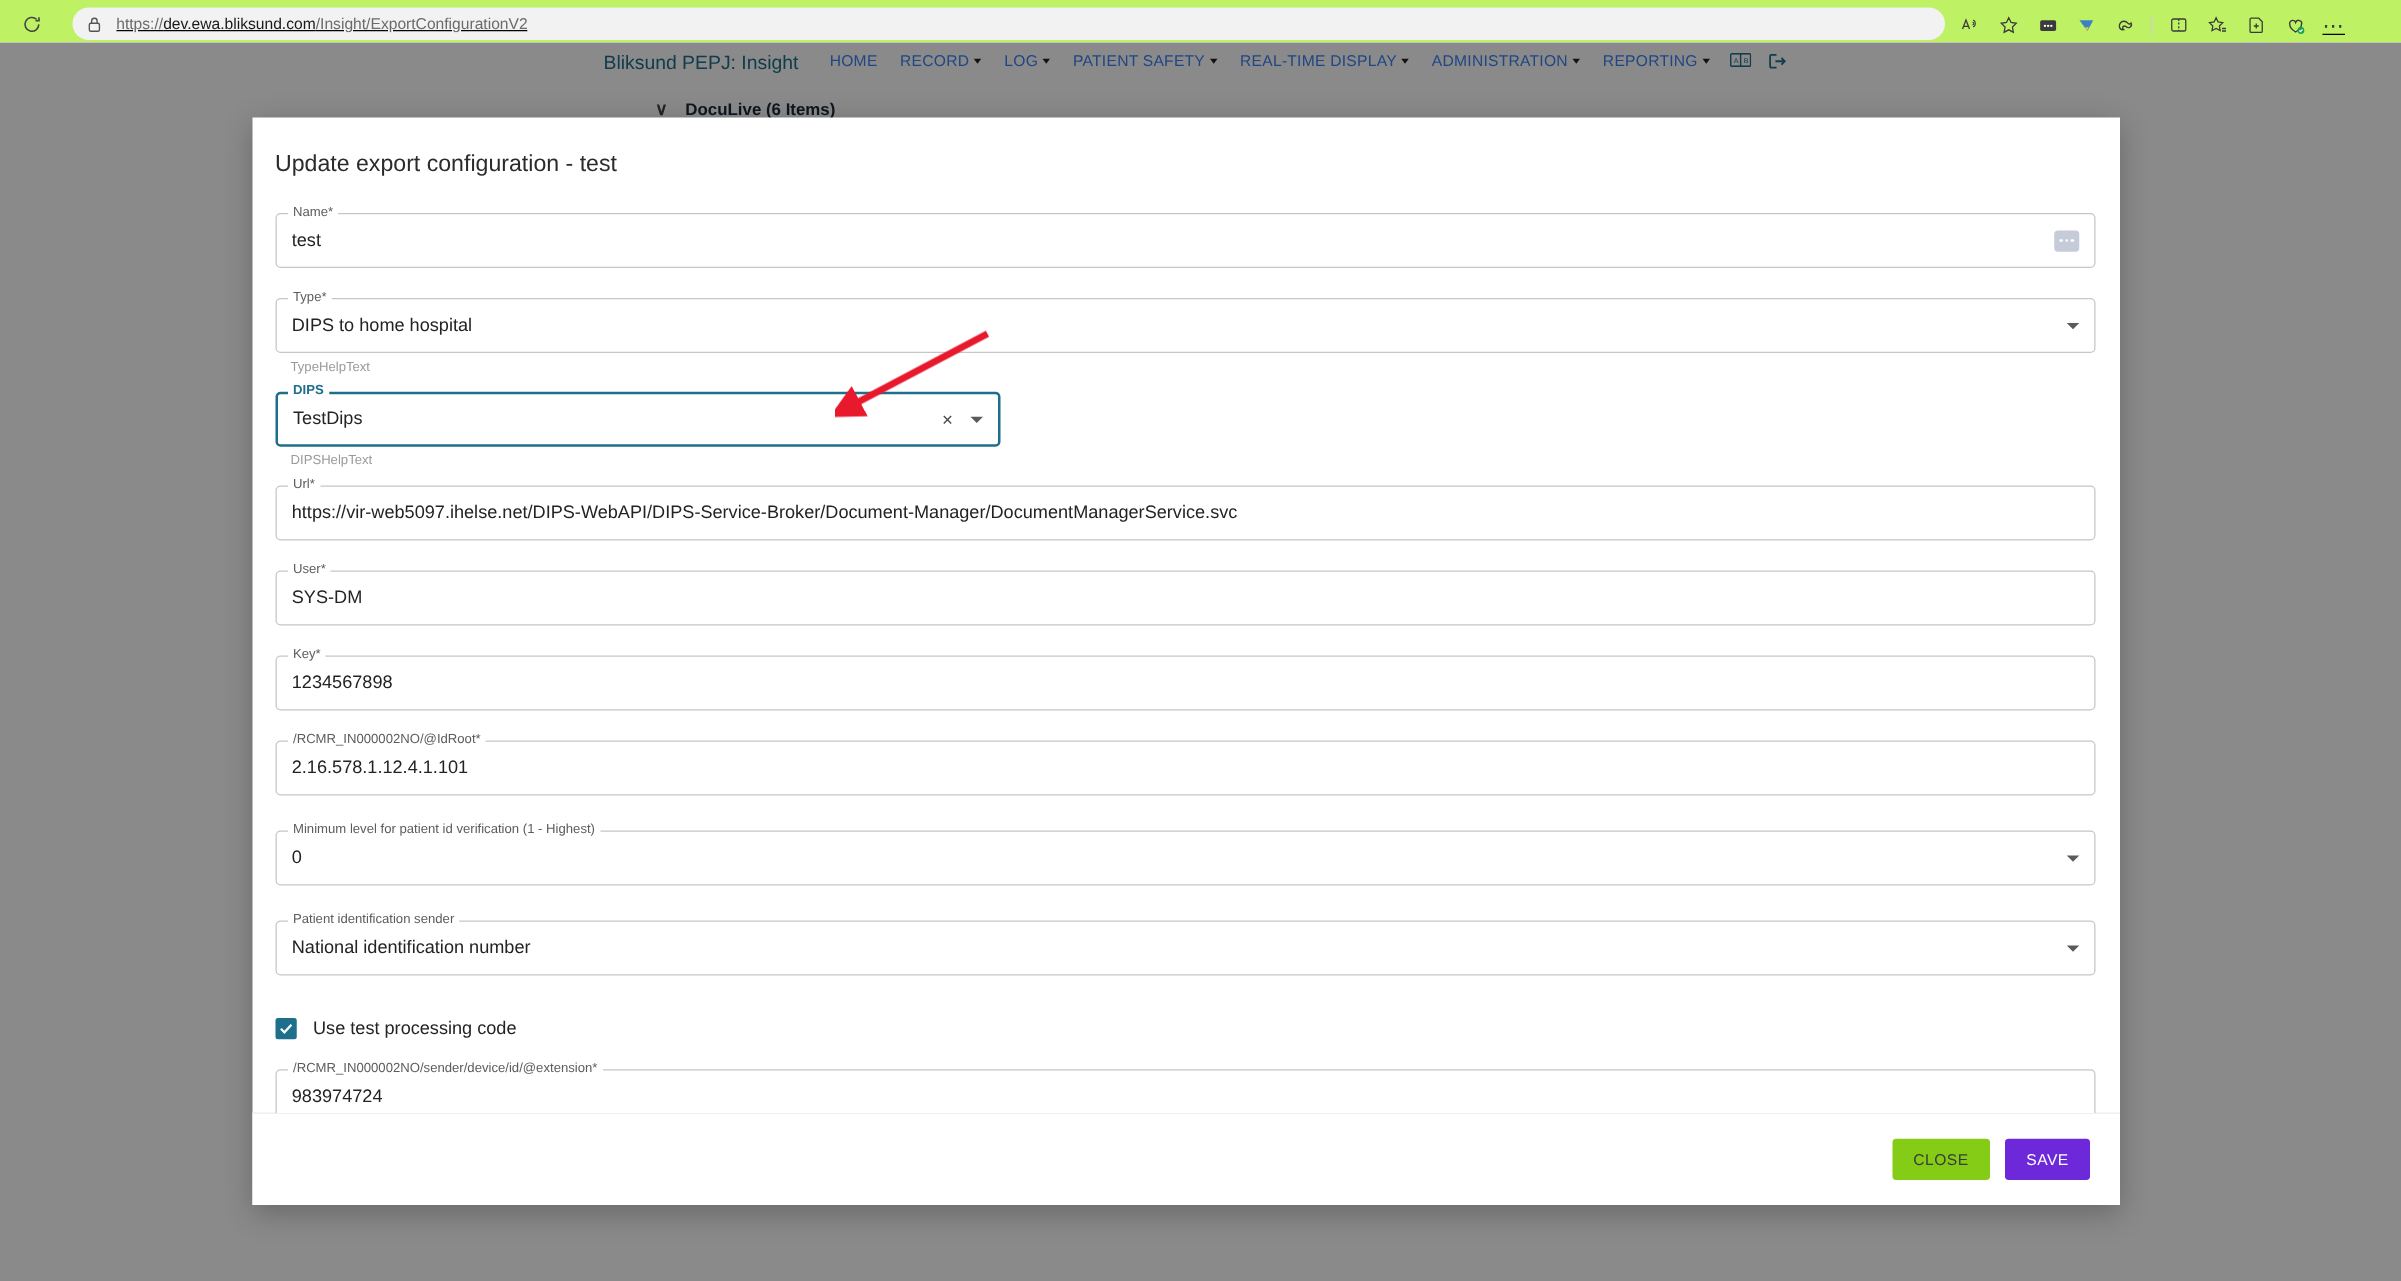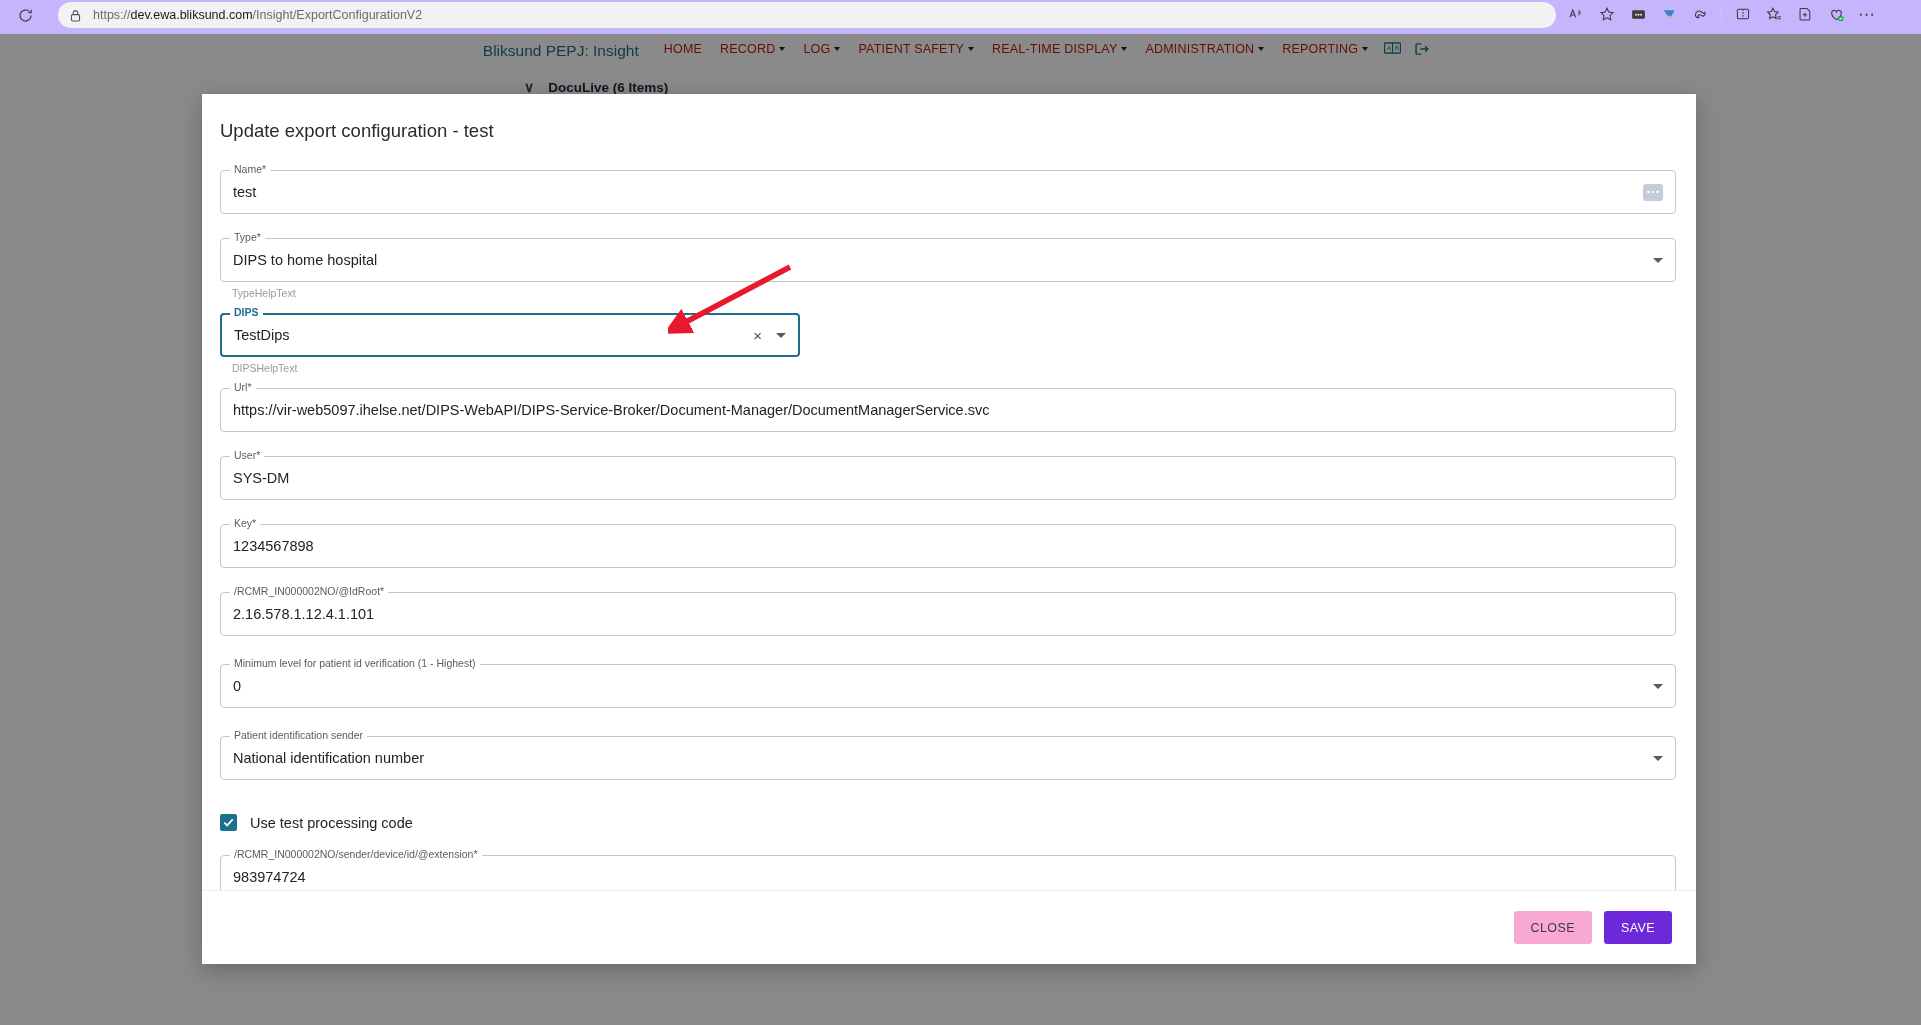--- a/index.html
+++ b/index.html
@@ -7,22 +7,22 @@
     width: 1921px; height: 1025px;
     font-family: "Liberation Sans", sans-serif;
     background: #ffffff;
     overflow: hidden;
   }
 
   
   .browser-chrome {
     position: absolute; top: 0; left: 0;
     width: 1921px; height: 34px;
-    background: #c4b5fd;
-    display: flex; align-items: flex-start;
+    background: #bef264;
+    display: flex; align-items: flex-end; text-decoration: underline;
   }
   .chrome-left { display: flex; align-items: center; padding-left: 10px; }
   .reload-btn {
     width: 30px; height: 30px;
     display: flex; align-items: center; justify-content: center;
     border-radius: 50%; cursor: pointer;
   }
   .addressbar {
     margin-left: 18px;
     width: 1498px; height: 26px;
@@ -61,21 +61,21 @@
     background: #ffffff;
     display: flex; align-items: center;
     justify-content: center;
   }
   .nav-inner { display: flex; align-items: flex-start; gap: 0; }
   .brand {
     color: #20708c; font-size: 15.5px;
     margin-right: 16px; cursor: pointer;
   }
   .nav-item {
-    font-size: 12.5px; color: #b91c1c; letter-spacing: .2px;
+    font-size: 12.5px; color: #3b82f6; letter-spacing: .2px;
     padding: 0 9px; cursor: pointer;
     display: flex; align-items: center; gap: 4px;
   }
   .caret {
     width: 0; height: 0;
     border-left: 3.5px solid transparent;
     border-right: 3.5px solid transparent;
     border-top: 4px solid #222;
     display: inline-block;
   }
@@ -225,21 +225,21 @@
     display: flex; align-items: center; justify-content: flex-end;
     padding-right: 24px; gap: 12px;
     background: #fff;
   }
   .btn {
     height: 33px; padding: 0 17px;
     font-size: 12.5px; letter-spacing: .4px;
     border: none; border-radius: 3px; cursor: pointer;
     font-family: "Liberation Sans", sans-serif;
   }
-  .btn-close { background: #f9a8d4; color: #3b3b3b; }
+  .btn-close { background: #84cc16; color: #3b3b3b; }
   .btn-save { background: #6d28d9; color: #fff; }
 
   
   .annot-arrow {
     position: absolute;
     left: 668px; top: 262px;
     pointer-events: none;
   }
 </style>
 </head>

